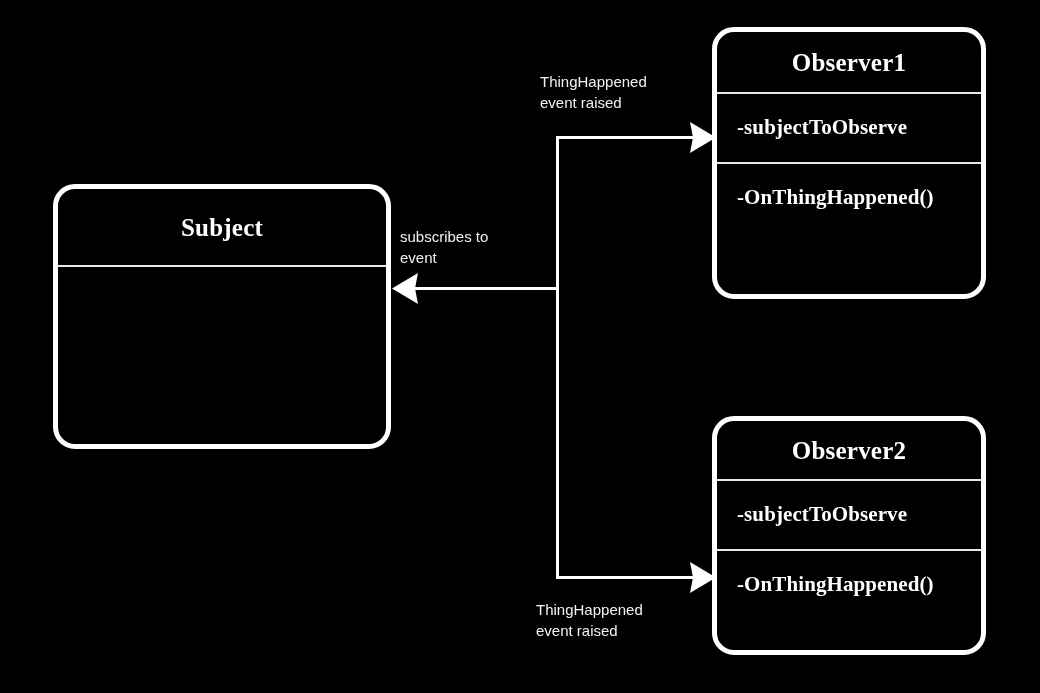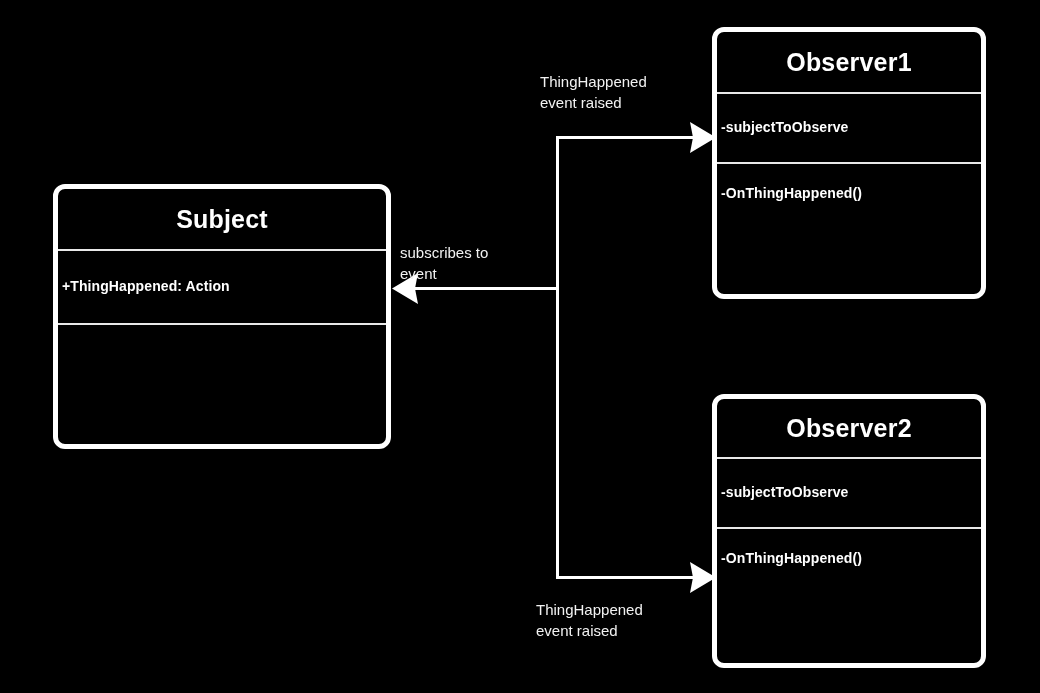--- a/index.html
+++ b/index.html
@@ -23,24 +23,25 @@
     width: 1040px;
     height: 693px;
   }
 
   
   .uml-box {
     position: absolute;
     box-sizing: border-box;
     background: #000000;
     border: 5px solid #ffffff;
-    border-radius: 12px;
+    border-radius: 22px;
     display: flex;
     flex-direction: column;
     overflow: hidden;
+    font-family: Liberation Serif, serif;
   }
 
   .uml-title {
     box-sizing: border-box;
     width: 100%;
     text-align: center;
     font-weight: bold;
     font-size: 25px;
     letter-spacing: 0.2px;
     line-height: 1;
@@ -48,75 +49,75 @@
     align-items: center;
     justify-content: center;
     border-bottom: 2px solid #e9e9e9;
   }
 
   .uml-section {
     box-sizing: border-box;
     width: 100%;
     display: flex;
     align-items: center;
-    padding-left: 4px;
+    padding-left: 20px;
     font-weight: bold;
-    font-size: 14px;
+    font-size: 21px;
     line-height: 1.1;
     letter-spacing: 0.1px;
   }
   .uml-section.divided {
     border-bottom: 2px solid #e9e9e9;
   }
 
   
   #box-subject {
     left: 53px;
     top: 184px;
     width: 338px;
     height: 265px;
   }
-  #box-subject .uml-title { height: 62px; }
+  #box-subject .uml-title { height: 78px; }
   #box-subject .sec-attrs { height: 74px; }
   #box-subject .sec-ops   { flex: 1 1 auto; align-items: flex-start; padding-top: 24px; }
 
   
   #box-observer1 {
     left: 712px;
     top: 27px;
     width: 274px;
     height: 272px;
   }
   #box-observer1 .uml-title { height: 62px; }
   #box-observer1 .sec-attrs { height: 70px; }
   #box-observer1 .sec-ops   { flex: 1 1 auto; align-items: flex-start; padding-top: 22px; }
 
   
   #box-observer2 {
     left: 712px;
-    top: 394px;
+    top: 416px;
     width: 274px;
-    height: 274px;
+    height: 239px;
   }
   #box-observer2 .uml-title { height: 60px; }
   #box-observer2 .sec-attrs { height: 70px; }
   #box-observer2 .sec-ops   { flex: 1 1 auto; align-items: flex-start; padding-top: 22px; }
 
   
   .edge-label {
     position: absolute;
     font-size: 15px;
     font-weight: normal;
     line-height: 1.38;
     color: #f2f2f2;
     white-space: pre-line;
     pointer-events: none;
   }
   #label-top-event      { left: 540px; top: 72px;  width: 180px; }
-  #label-subscribes     { left: 400px; top: 243px; width: 172px; }
+  #label-subscribes     { left: 400px; top: 227px; width: 172px; }
   #label-bottom-event   { left: 536px; top: 600px; width: 180px; }
 </style>
 </head>
 <body>
 
 <svg id="canvas" viewBox="0 0 1040 693">
   <g stroke="#ffffff" fill="none" stroke-width="3.5" shape-rendering="crispEdges">
 
     <line x1="557.5" y1="137" x2="557.5" y2="577"></line>
 
@@ -131,21 +132,20 @@
     <polygon points="716,137.5 690,122 693,137.5 690,153"></polygon>
 
     <polygon points="392,288.5 418,273 415,288.5 418,304"></polygon>
 
     <polygon points="716,577.5 690,562 693,577.5 690,593"></polygon>
   </g>
 </svg>
 
 <div class="uml-box" id="box-subject">
   <div class="uml-title">Subject</div>
-  <div class="uml-section sec-attrs divided">+ThingHappened: Action</div>
 </div>
 
 <div class="uml-box" id="box-observer1">
   <div class="uml-title">Observer1</div>
   <div class="uml-section sec-attrs divided">-subjectToObserve</div>
   <div class="uml-section sec-ops">-OnThingHappened()</div>
 </div>
 
 <div class="uml-box" id="box-observer2">
   <div class="uml-title">Observer2</div>

